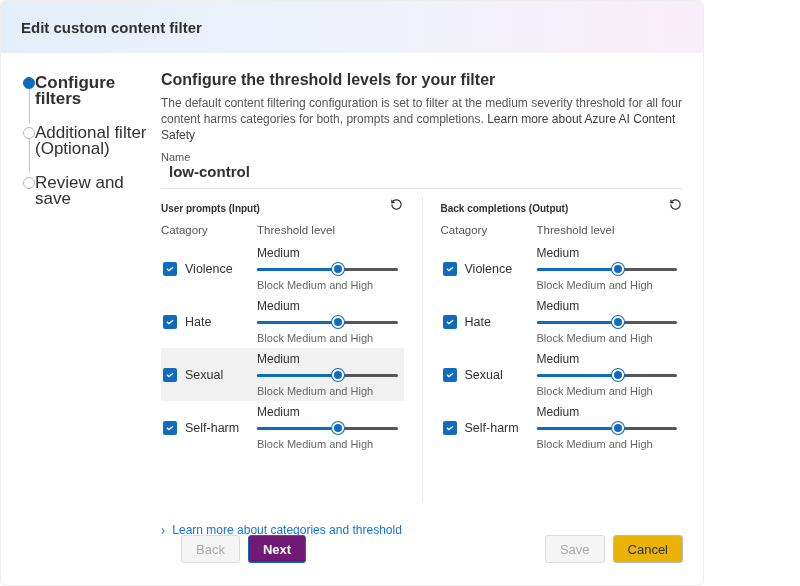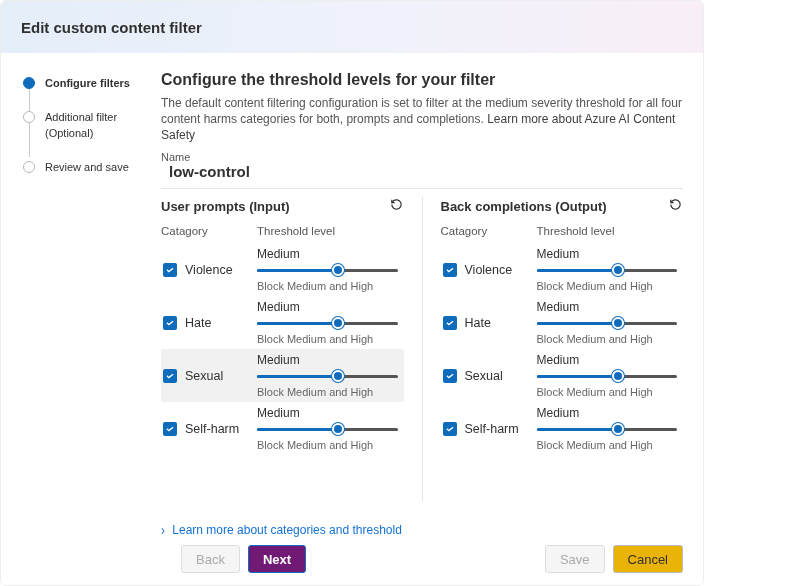--- a/index.html
+++ b/index.html
@@ -4,53 +4,53 @@
 <style>
   * { box-sizing: border-box; }
   html, body { margin:0; padding:0; font-family: "Segoe UI", -apple-system, sans-serif; font-size:13px; color:#323130; background:#fff; }
   .root { width:704px; height:586px; display:flex; flex-direction:column; border:1px solid #eee; border-radius:6px; overflow:hidden; }
   .titlebar { height:52px; background:linear-gradient(90deg,#e4eef9 0%, #f0f2fb 55%, #f9eef7 100%); display:flex; align-items:center; padding:0 20px; font-weight:600; font-size:15px; }
   .body { flex:1; display:flex; overflow:hidden; }
   .sidebar { width:160px; padding:22px 10px 0 22px; }
   .step { display:flex; align-items:flex-start; position:relative; margin-bottom:18px; }
   .step .dot { width:12px; height:12px; border-radius:50%; border:1px solid #b9b9b9; background:#fff; flex:0 0 auto; margin-top:2px; z-index:1; }
   .step.active .dot { background:#0f6cbd; border-color:#0f6cbd; }
-  .step .label { margin-left:10px; font-size:11px; line-height:16px; }
+  .step .label { font-size:17px; line-height:16px; }
   .step.active .label { font-weight:600; }
   .step .line { position:absolute; left:5.5px; top:14px; width:1px; height:34px; background:#c8c8c8; }
   .main { flex:1; padding:18px 20px 0 0; display:flex; flex-direction:column; overflow:hidden; }
   .main h1 { font-size:16px; font-weight:600; margin:0 0 6px 0; }
   .subtext { font-size:12px; color:#555; line-height:16px; margin-bottom:8px; }
   .subtext a { color:#404040; text-decoration:none; }
   .namelabel { font-size:11px; color:#555; }
   .nameval { font-size:15px; font-weight:600; margin:0 0 8px 8px; }
   .hr { border:none; border-top:1px solid #e5e5e5; margin:0 0 8px 0; }
   .panels { display:flex; gap:18px; flex:1; overflow:hidden; }
   .panel { flex:1; min-width:0; }
   .divider { width:1px; background:#e5e5e5; }
-  .panelhead { display:flex; justify-content:space-between; align-items:center; font-weight:600; font-size:13px; margin-bottom:10px; }
+  .panelhead { display:flex; justify-content:space-between; align-items:flex-end; font-weight:600; font-size:10px; margin-bottom:10px; }
   .reset { cursor:pointer; }
   .colhead { display:flex; font-size:11.5px; color:#555; margin-bottom:6px; }
   .colhead .c1 { width:96px; }
   .row { display:flex; align-items:center; padding:4px 6px 4px 2px; border-radius:2px; }
   .row.hover { background:#f1f1f1; }
   .cb { width:14px; height:14px; background:#0f6cbd; border-radius:2px; display:flex; align-items:center; justify-content:center; margin-right:8px; flex:0 0 auto; }
   .cb svg { width:10px; height:10px; fill:#fff; }
   .catname { width:72px; font-size:12.5px; }
   .thresh { flex:1; }
   .tlabel { font-size:12px; margin-bottom:2px; }
   .slider { position:relative; height:14px; display:flex; align-items:center; }
   .track { height:3px; flex:1; background:#555; border-radius:2px; position:relative; }
   .fill { position:absolute; left:0; top:0; height:100%; width:58%; background:#0f6cbd; border-radius:2px; }
   .knob { position:absolute; left:58%; top:50%; transform:translate(-50%,-50%); width:12px; height:12px; border-radius:50%; background:#0f6cbd; border:2px solid #fff; box-shadow:0 0 0 1px #0f6cbd; }
   .bdesc { font-size:11px; color:#666; margin-top:3px; }
   .learnmore { margin-top:22px; font-size:12px; }
   .learnmore .chev { color:#1372d6; display:inline-block; transform:scaleY(1.2); margin-right:4px; }
   .learnmore a { color:#1372d6; text-decoration:none; }
-  .footer { height:48px; border-top:0; display:flex; align-items:flex-end; padding:0 20px 12px 180px; }
+  .footer { height:48px; border-top:0; display:flex; align-items:center; padding:0 20px 24px 180px; }
   .btn { height:28px; padding:0 14px; border-radius:3px; font-size:13px; cursor:pointer; }
   .btn.back { background:#f5f5f5; border:1px solid #ddd; color:#aaa; margin-right:8px; }
   .btn.next { background:#701a75; border:1px solid #0f6cbd; color:#fff; font-weight:600; }
   .btn.save { background:#f5f5f5; border:1px solid #ddd; color:#aaa; margin-left:auto; margin-right:8px; }
   .btn.cancel { background:#eab308; border:1px solid #bbb; color:#323130; }
 </style>
 </head>
 <body>
 <div class="root">
 

